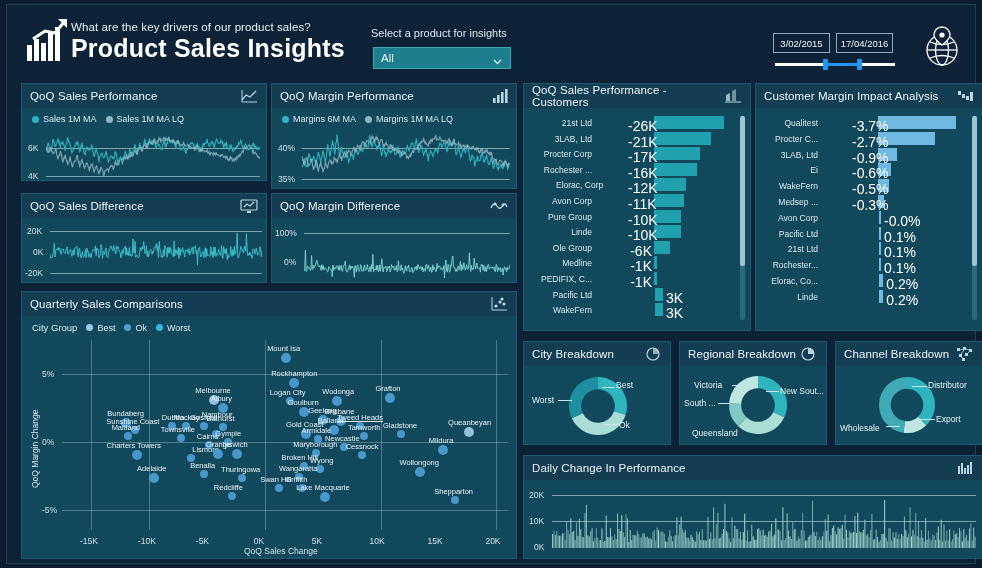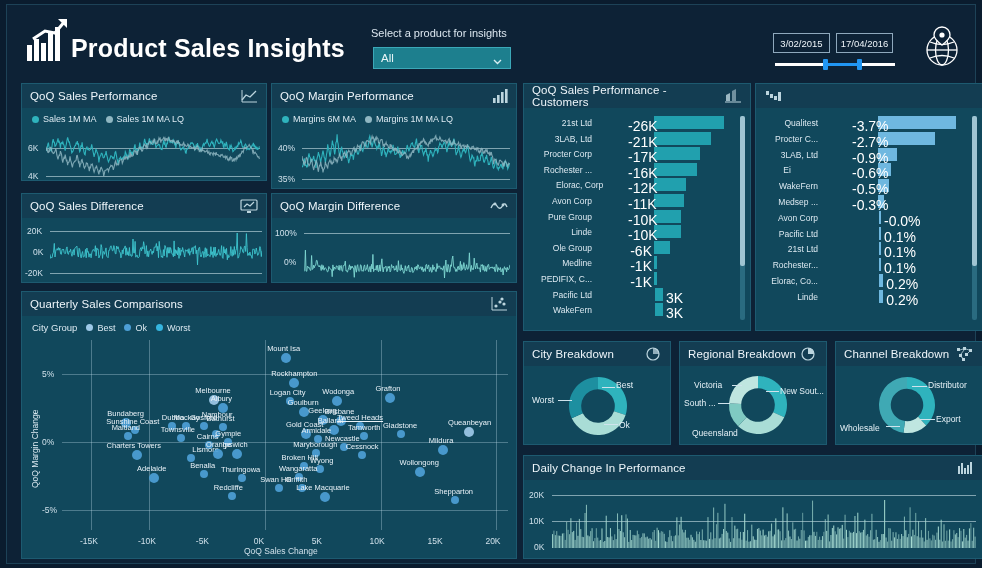--- a/index.html
+++ b/index.html
@@ -85,20 +85,21 @@
           <rect x="2" y="28" width="5" height="16"></rect>
           <rect x="9" y="22" width="5" height="22"></rect>
           <rect x="16" y="26" width="5" height="18"></rect>
           <rect x="23" y="16" width="5" height="28"></rect>
           <rect x="30" y="10" width="5" height="34"></rect>
           <path d="M8 22 L20 14 L30 16 L40 4" stroke="#ffffff" stroke-width="3" fill="none"></path>
           <path d="M33 2 L42 2 L42 11 Z"></path>
         </g>
       </svg>
     </div>
+    <div class="hdr-sub">What are the key drivers of our product sales?</div>
     <div class="hdr-title">Product Sales Insights</div>
 
     <div class="sel-label">Select a product for insights</div>
     <div class="sel-box">
       <span class="sel-val">All</span>
       <span class="chev">
         <svg viewBox="0 0 11 11" width="11" height="11">
             <path d="M2 4 L5.5 7.5 L9 4" stroke="#d7eef2" stroke-width="1.4" fill="none"></path>
           </svg>
       </span>
@@ -450,20 +451,21 @@
           <div class="bar-val" style="top: 197.2px; left: 142.077px;">3K</div>
         </div>
       <div class="scrollbar" style="right:5px; top:8px; height:204px;">
         <div class="scrollthumb" style="top:0; height:150px;"></div>
       </div>
     </div>
   </div>
 
   <div class="panel" style="left:748px; top:78px; width:228px; height:248px;">
     <div class="phead">
+      <span class="ptitle">Customer Margin Impact Analysis</span>
       <span class="picon">
         <svg viewBox="0 0 18 16" width="18" height="16">
             <g fill="#cfe6ee">
               <rect x="2" y="3" width="3" height="4"></rect>
               <rect x="6" y="6" width="3" height="4"></rect>
               <rect x="10" y="8" width="3" height="4"></rect>
               <rect x="14" y="4" width="3" height="9"></rect>
             </g>
           </svg>
       </span>
@@ -472,21 +474,21 @@
       <div id="margin-bars">
           <div class="bar-name" style="left: 0px; width: 62px; top: 10px;">Qualitest</div>
           <div class="bar-rect" style="background: rgb(111, 184, 224); top: 8px; left: 122px; width: 78px;"></div>
           <div class="bar-val" style="top: 10px; left: 96px; width: 24px; text-align: right;">-3.7%</div>
           <div class="bar-name" style="left: 0px; width: 62px; top: 25.8px;">Procter C...</div>
           <div class="bar-rect" style="background: rgb(111, 184, 224); top: 23.8px; left: 122px; width: 56.9189px;"></div>
           <div class="bar-val" style="top: 25.8px; left: 96px; width: 24px; text-align: right;">-2.7%</div>
           <div class="bar-name" style="left: 0px; width: 62px; top: 41.6px;">3LAB, Ltd</div>
           <div class="bar-rect" style="background: rgb(111, 184, 224); top: 39.6px; left: 122px; width: 18.973px;"></div>
           <div class="bar-val" style="top: 41.6px; left: 96px; width: 24px; text-align: right;">-0.9%</div>
-          <div class="bar-name" style="left: 0px; width: 62px; top: 57.4px; text-align: center;">Ei</div>
+          <div class="bar-name" style="left: 0px; width: 62px; top: 57.4px;">Ei</div>
           <div class="bar-rect" style="background: rgb(111, 184, 224); top: 55.4px; left: 122px; width: 12.6486px;"></div>
           <div class="bar-val" style="top: 57.4px; left: 96px; width: 24px; text-align: right;">-0.6%</div>
           <div class="bar-name" style="left: 0px; width: 62px; top: 73.2px;">WakeFern</div>
           <div class="bar-rect" style="background: rgb(111, 184, 224); top: 71.2px; left: 122px; width: 10.5405px;"></div>
           <div class="bar-val" style="top: 73.2px; left: 96px; width: 24px; text-align: right;">-0.5%</div>
           <div class="bar-name" style="left: 0px; width: 62px; top: 89px;">Medsep ...</div>
           <div class="bar-rect" style="background: rgb(111, 184, 224); top: 87px; left: 122px; width: 6.32432px;"></div>
           <div class="bar-val" style="top: 89px; left: 96px; width: 24px; text-align: right;">-0.3%</div>
           <div class="bar-name" style="left: 0px; width: 62px; top: 104.8px;">Avon Corp</div>
           <div class="bar-rect" style="background: rgb(111, 184, 224); top: 102.8px; left: 123px; width: 2px;"></div>

